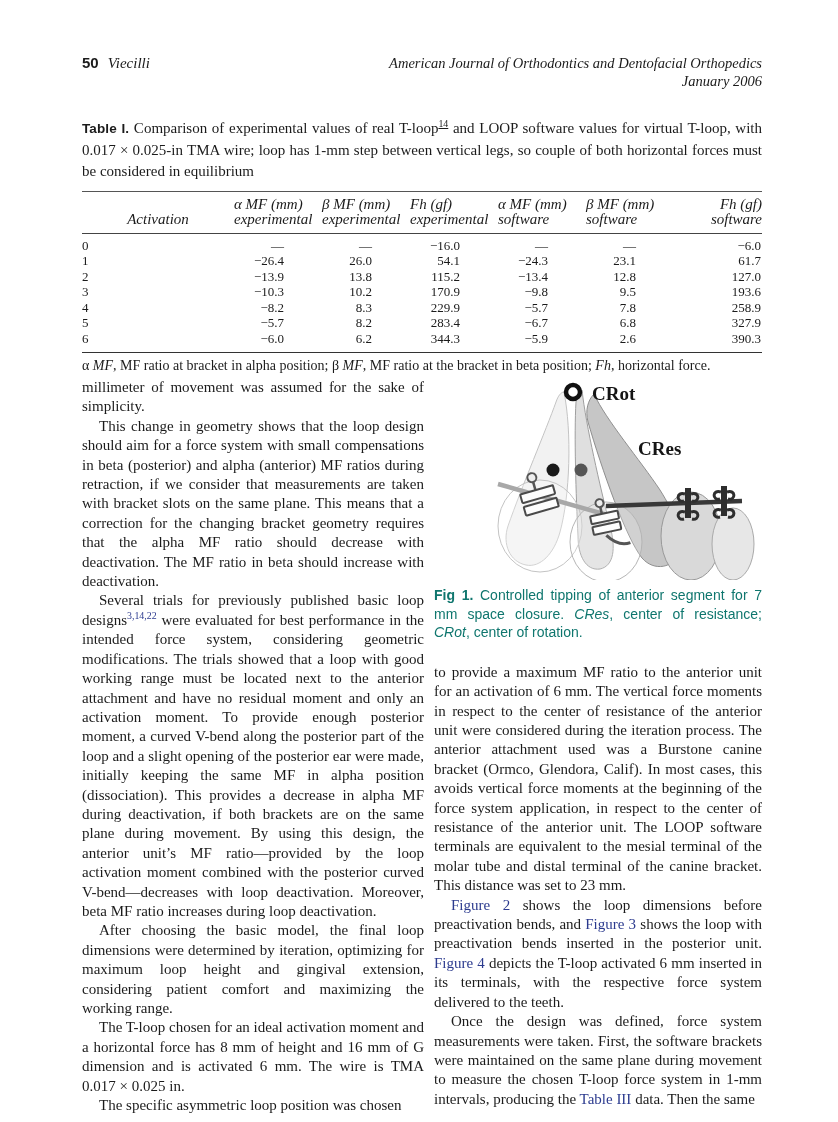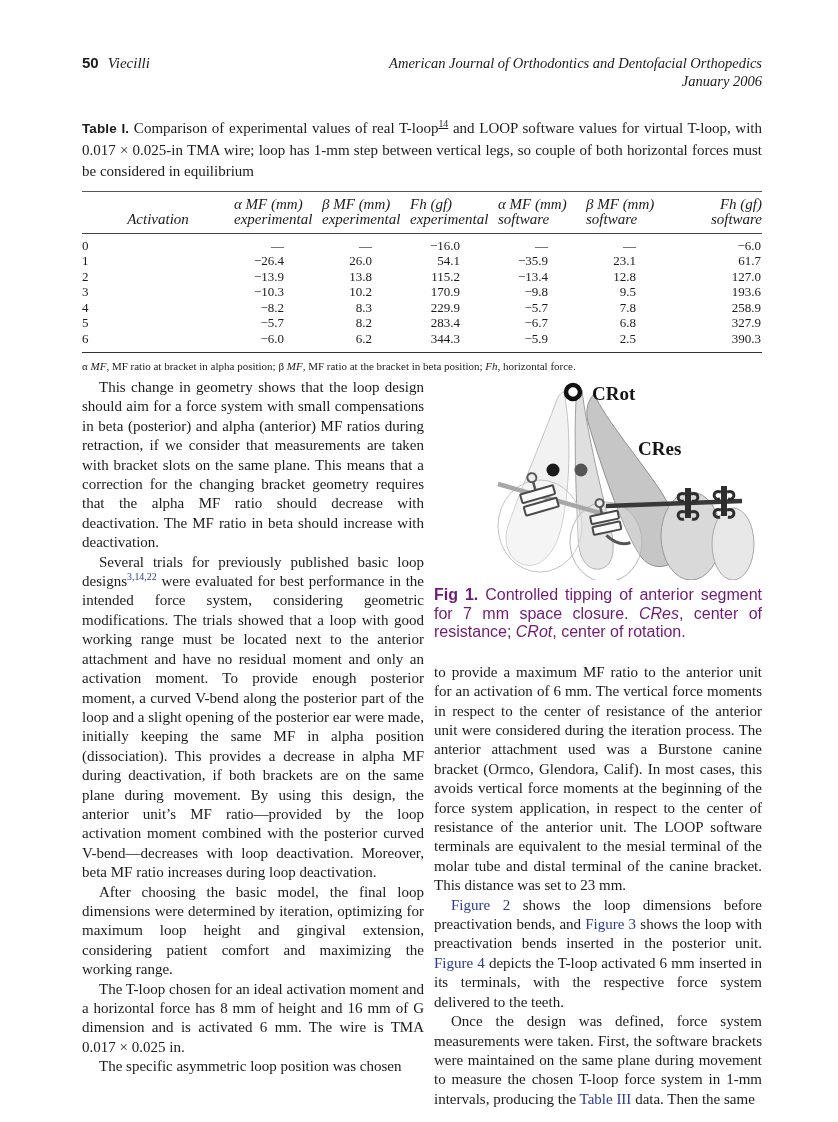--- a/index.html
+++ b/index.html
@@ -17,32 +17,32 @@
         border-top:1px solid #555;border-bottom:1px solid #333;}
   thead th{font-style:italic;font-weight:normal;font-size:15px;line-height:15px;text-align:left;
            vertical-align:bottom;padding:5px 0 6px 0;border-bottom:1px solid #444;}
   thead th:first-child{width:152px;text-align:center;}
   thead th:last-child .l1,thead th:last-child .l2{text-align:right;}
   tbody td{font-size:13px;line-height:15.6px;padding:0;}
   td.num{text-align:right;padding-right:38px;}
   tr td.num:last-child{padding-right:1px;}
   tbody tr:first-child td{padding-top:4px;}
   tbody tr:last-child td{padding-bottom:5px;}
-  .footnote{font-size:11px;line-height:16px;padding-top:5px;}
+  .footnote{font-size:14px;line-height:16px;padding-top:5px;}
   
   .columns{position:absolute;top:378px;left:82px;width:680px;display:flex;gap:10px;}
   .col{font-size:15px;line-height:19.4px;text-align:justify;}
   .col.left{width:342px;}
   .col.rightc{width:328px;}
   .para{margin:0;}
   .para.indent{text-indent:17px;}
   
   .figure{margin:0 0 6px 54px;width:272px;height:202px;}
-  .figcaption{font-family:"Liberation Sans",sans-serif;font-size:16px;line-height:18.6px;
-              text-align:justify;color:#701a75;margin-bottom:21px;}
+  .figcaption{font-family:"Liberation Sans",sans-serif;font-size:14px;line-height:18.6px;
+              text-align:justify;color:#0f766e;margin-bottom:21px;}
   .figtext{font-family:"Liberation Serif",serif;font-weight:bold;font-size:19px;fill:#151515;}
   
   .s-link{color:var(--link,#2b3a8e);}
   .s-suplink{color:var(--link,#2b3a8e);vertical-align:super;font-size:0.66em;line-height:0;}
   .s-sup{vertical-align:super;font-size:0.66em;line-height:0;text-decoration:underline;}
   .s-i{font-style:italic;}
   .s-b{font-weight:bold;}
   .s-tlabel{font-family:"Liberation Sans",sans-serif;font-weight:bold;font-size:13.5px;letter-spacing:.1px;}
 </style>
 </head>
@@ -103,21 +103,21 @@
             <td class="num">−16.0</td>
             <td class="num">—</td>
             <td class="num">—</td>
             <td class="num">−6.0</td>
           </tr>
           <tr>
             <td class="act">1</td>
             <td class="num">−26.4</td>
             <td class="num">26.0</td>
             <td class="num">54.1</td>
-            <td class="num">−35.9</td>
+            <td class="num">−24.3</td>
             <td class="num">23.1</td>
             <td class="num">61.7</td>
           </tr>
           <tr>
             <td class="act">2</td>
             <td class="num">−13.9</td>
             <td class="num">13.8</td>
             <td class="num">115.2</td>
             <td class="num">−13.4</td>
             <td class="num">12.8</td>
@@ -149,30 +149,31 @@
             <td class="num">−6.7</td>
             <td class="num">6.8</td>
             <td class="num">327.9</td>
           </tr>
           <tr>
             <td class="act">6</td>
             <td class="num">−6.0</td>
             <td class="num">6.2</td>
             <td class="num">344.3</td>
             <td class="num">−5.9</td>
-            <td class="num">2.5</td>
+            <td class="num">2.6</td>
             <td class="num">390.3</td>
           </tr>
         </tbody>
     </table>
     <div class="footnote"><span>α </span><span class="s-i">MF</span><span>, MF ratio at bracket in alpha position; β </span><span class="s-i">MF</span><span>, MF ratio at the bracket in beta position; </span><span class="s-i">Fh</span><span>, horizontal force.</span></div>
   </div>
 
   <div class="columns">
     <div class="col left">
+        <p class="para"><span>millimeter of movement was assumed for the sake of simplicity.</span></p>
         <p class="para indent"><span>This change in geometry shows that the loop design should aim for a force system with small compensations in beta (posterior) and alpha (anterior) MF ratios during retraction, if we consider that measurements are taken with bracket slots on the same plane. This means that a correction for the changing bracket geometry requires that the alpha MF ratio should decrease with deactivation. The MF ratio in beta should increase with deactivation.</span></p>
         <p class="para indent"><span>Several trials for previously published basic loop designs</span><span class="s-suplink">3,14,22</span><span> were evaluated for best performance in the intended force system, considering geometric modifications. The trials showed that a loop with good working range must be located next to the anterior attachment and have no residual moment and only an activation moment. To provide enough posterior moment, a curved V-bend along the posterior part of the loop and a slight opening of the posterior ear were made, initially keeping the same MF in alpha position (dissociation). This provides a decrease in alpha MF during deactivation, if both brackets are on the same plane during movement. By using this design, the anterior unit’s MF ratio—provided by the loop activation moment combined with the posterior curved V-bend—decreases with loop deactivation. Moreover, beta MF ratio increases during loop deactivation.</span></p>
         <p class="para indent"><span>After choosing the basic model, the final loop dimensions were determined by iteration, optimizing for maximum loop height and gingival extension, considering patient comfort and maximizing the working range.</span></p>
         <p class="para indent"><span>The T-loop chosen for an ideal activation moment and a horizontal force has 8 mm of height and 16 mm of G dimension and is activated 6 mm. The wire is TMA 0.017 × 0.025 in.</span></p>
         <p class="para indent"><span>The specific asymmetric loop position was chosen</span></p>
       </div>
 
     <div class="col rightc">
       <div class="figure">
         <svg width="272" height="202" viewBox="0 0 272 202">

